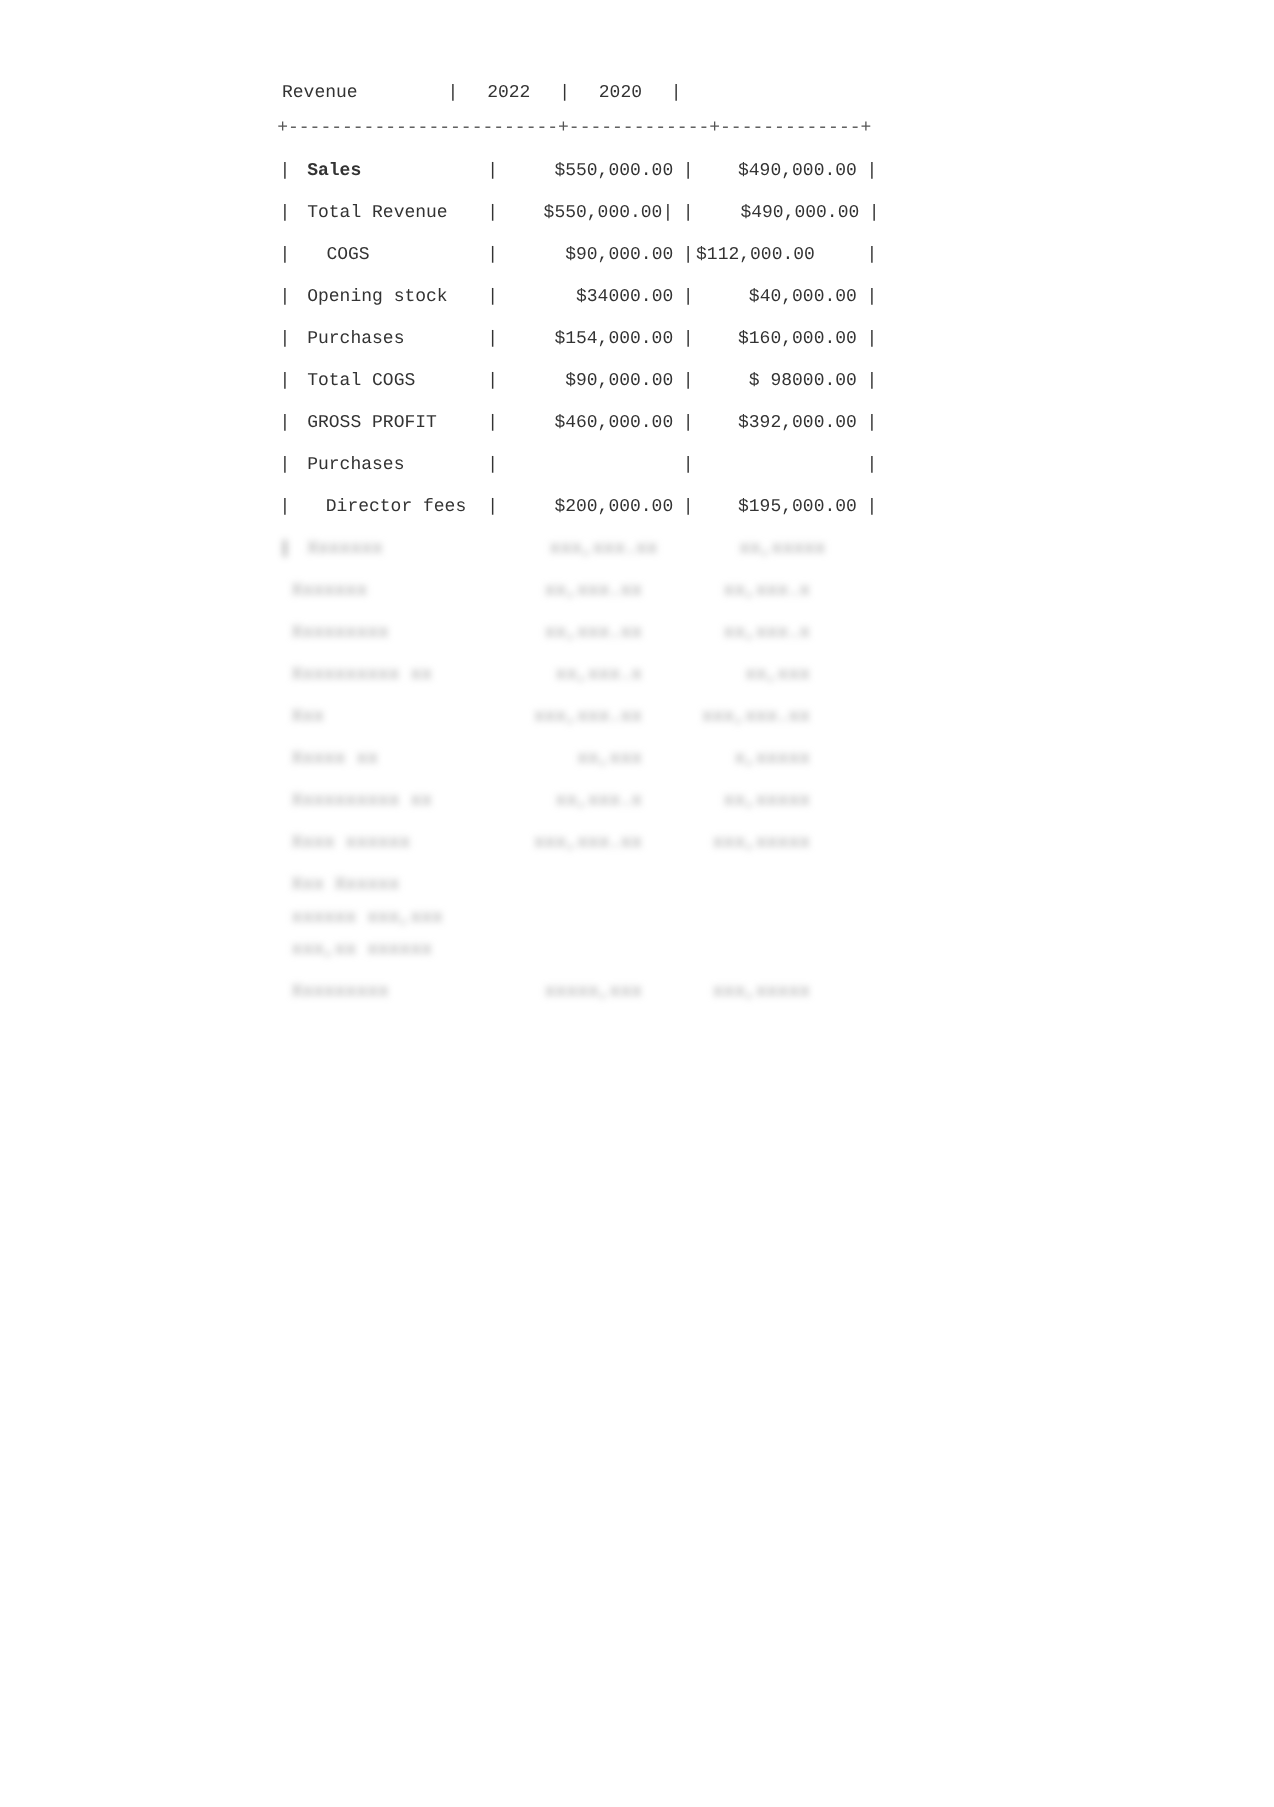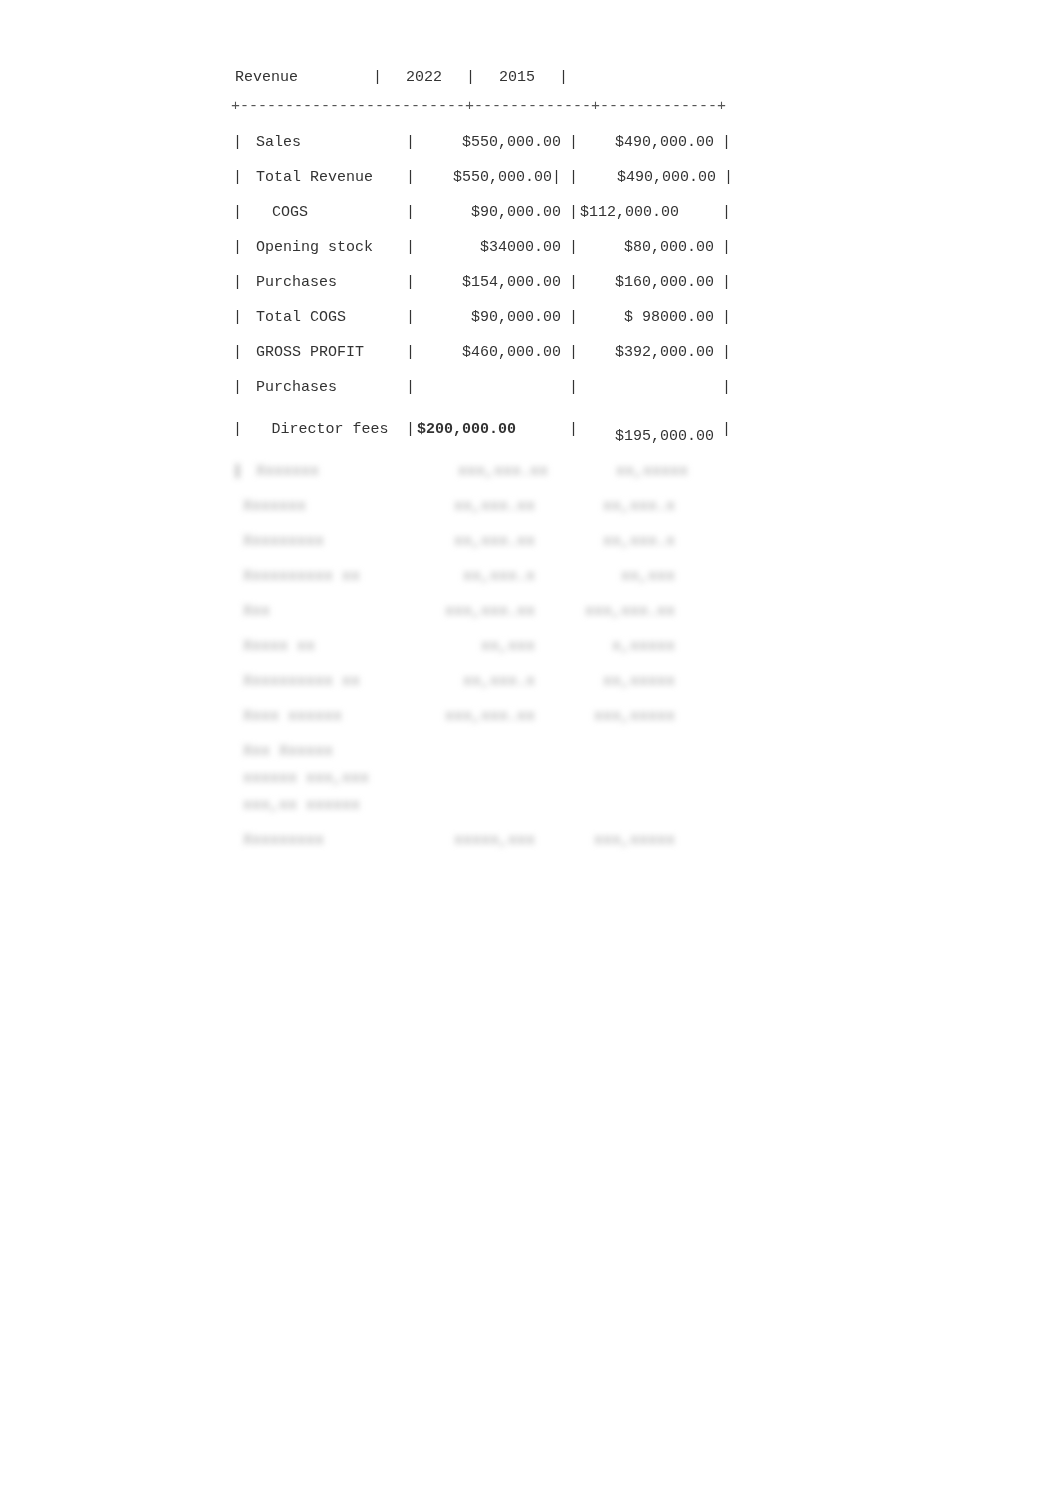--- a/index.html
+++ b/index.html
@@ -53,33 +53,33 @@
 </head>
 <body>
 
 <div class="financial-table">
 
   <div class="header-row">
     <span style="width:140px; padding-left:4px;">Revenue</span>
     <span class="pipe">|</span>
     <span style="width:80px; text-align:center; padding: 0 8px;">2022</span>
     <span class="pipe">|</span>
-    <span style="width:80px; text-align:center; padding: 0 8px;">2015</span>
+    <span style="width:80px; text-align:center; padding: 0 8px;">2020</span>
     <span class="pipe">|</span>
   </div>
 
   <div class="divider-row">
     <span>+-------------------------+-------------+-------------+</span>
   </div>
 
   <div style="height:8px;"></div>
 
   <div class="table-row">
     <span class="pipe">|</span>
-    <span style="width:160px; padding-left:12px;">Sales</span>
+    <span style="width:160px; padding-left:12px;font-weight:bold;">Sales</span>
     <span class="pipe">|</span>
     <span style="width:150px; text-align:right; padding-right:6px;">$550,000.00</span>
     <span class="pipe">|</span>
     <span style="width:140px; text-align:right; padding-right:6px;">$490,000.00</span>
     <span class="pipe">|</span>
   </div>
 
   <div class="table-row">
     <span class="pipe">|</span>
     <span style="width:160px; padding-left:12px;">Total Revenue</span>
@@ -99,21 +99,21 @@
     <span style="width:140px; text-align:left; padding-right:6px;">$112,000.00</span>
     <span class="pipe">|</span>
   </div>
 
   <div class="table-row">
     <span class="pipe">|</span>
     <span style="width:160px; padding-left:12px;">Opening stock</span>
     <span class="pipe">|</span>
     <span style="width:150px; text-align:right; padding-right:6px;">$34000.00</span>
     <span class="pipe">|</span>
-    <span style="width:140px; text-align:right; padding-right:6px;">$80,000.00</span>
+    <span style="width:140px; text-align:right; padding-right:6px;">$40,000.00</span>
     <span class="pipe">|</span>
   </div>
 
   <div class="table-row">
     <span class="pipe">|</span>
     <span style="width:160px; padding-left:12px;">Purchases</span>
     <span class="pipe">|</span>
     <span style="width:150px; text-align:right; padding-right:6px;">$154,000.00</span>
     <span class="pipe">|</span>
     <span style="width:140px; text-align:right; padding-right:6px;">$160,000.00</span>
@@ -147,23 +147,23 @@
     <span style="width:150px;"></span>
     <span class="pipe">|</span>
     <span style="width:140px;"></span>
     <span class="pipe">|</span>
   </div>
 
   <div class="table-row">
     <span class="pipe">|</span>
     <span style="width:160px; padding-left:12px;text-align:center;">Director fees</span>
     <span class="pipe">|</span>
-    <span style="width:150px; text-align:left; padding-right:6px;font-weight:bold;">$200,000.00</span>
-    <span class="pipe">|</span>
-    <span style="width:140px; text-align:right; padding-right:6px;margin-top:14px;">$195,000.00</span>
+    <span style="width:150px; text-align:right; padding-right:6px;">$200,000.00</span>
+    <span class="pipe">|</span>
+    <span style="width:140px; text-align:right; padding-right:6px;">$195,000.00</span>
     <span class="pipe">|</span>
   </div>
 
   <div id="blurred-section">
   <div class="table-row" style="filter: blur(3px); color: rgb(153, 153, 153);">
       <span class="pipe">|</span>
       <span style="width:160px; padding-left:12px;">Xxxxxxx</span>
       <span style="width:150px; text-align:right; padding-right:6px;">xxx,xxx.xx</span>
       <span style="width:140px; text-align:right; padding-right:6px;">xx,xxxxx</span>
     </div>

